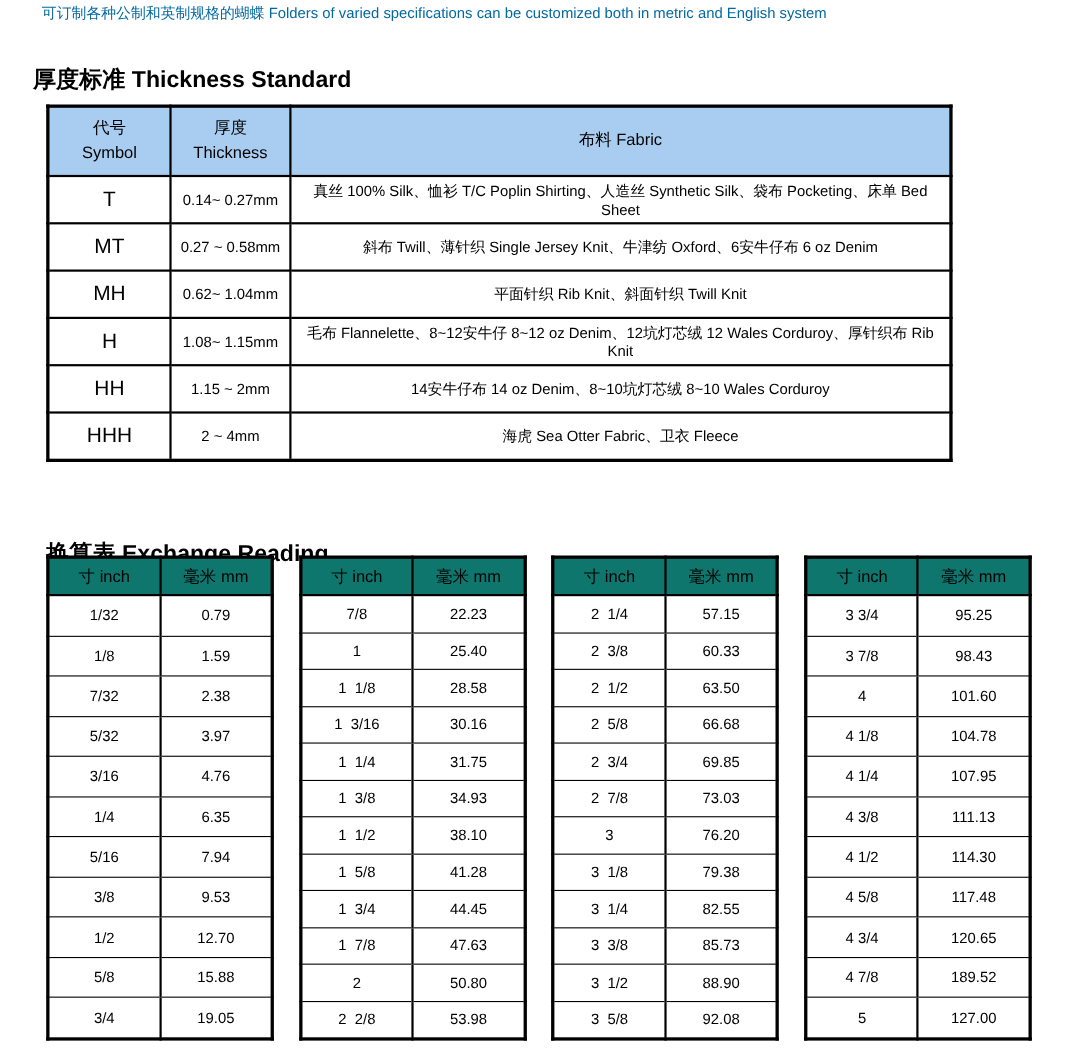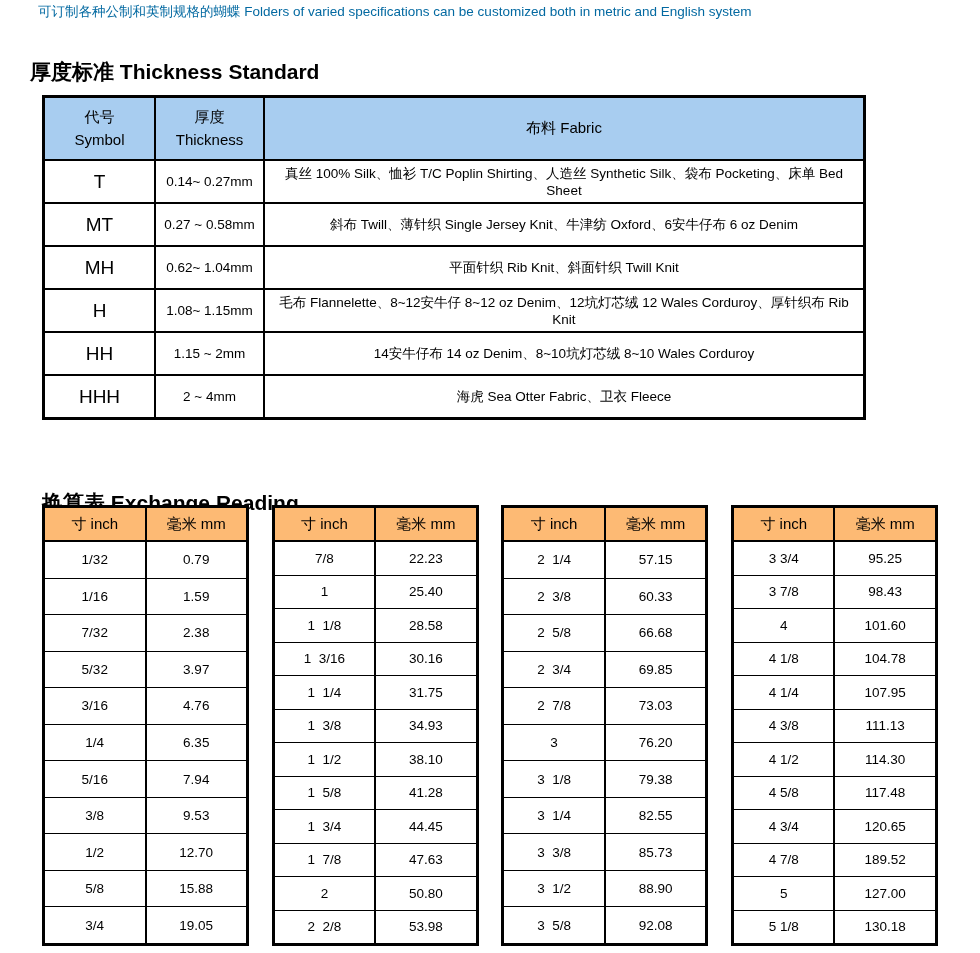--- a/index.html
+++ b/index.html
@@ -36,21 +36,21 @@
 
   
   .ex-wrap {
     position:absolute; left:42px; top:505px; width:896px;
     display:flex; justify-content:space-between;
   }
   .ex-table {
     width:207px; border-collapse:collapse; table-layout:fixed; border:3px solid #000;
   }
   .ex-table th {
-    background:#fdba74; border:1px solid #000; border-bottom:2px solid #000;
+    background:#0f766e; border:1px solid #000; border-bottom:2px solid #000;
     height:30px; font-size:15px; font-weight:normal; text-align:center;
   }
   .ex-table td {
     border:1px solid #000; height:32.5px; text-align:center;
     font-size:13.5px; white-space:pre; padding:0;
   }
   .ex-table th:first-child, .ex-table td:first-child { border-right:2px solid #000; }
 </style>
 </head>
 <body>
@@ -116,21 +116,21 @@
         <th>寸 inch</th>
         <th>毫米 mm</th>
       </tr>
     </thead>
     <tbody>
         <tr>
           <td>1/32</td>
           <td>0.79</td>
         </tr>
         <tr>
-          <td>1/16</td>
+          <td>1/8</td>
           <td>1.59</td>
         </tr>
         <tr>
           <td>7/32</td>
           <td>2.38</td>
         </tr>
         <tr>
           <td>5/32</td>
           <td>3.97</td>
         </tr>
@@ -232,20 +232,24 @@
     <tbody>
         <tr>
           <td>2  1/4</td>
           <td>57.15</td>
         </tr>
         <tr>
           <td>2  3/8</td>
           <td>60.33</td>
         </tr>
         <tr>
+          <td>2  1/2</td>
+          <td>63.50</td>
+        </tr>
+        <tr>
           <td>2  5/8</td>
           <td>66.68</td>
         </tr>
         <tr>
           <td>2  3/4</td>
           <td>69.85</td>
         </tr>
         <tr>
           <td>2  7/8</td>
           <td>73.03</td>
@@ -321,19 +325,15 @@
           <td>120.65</td>
         </tr>
         <tr>
           <td>4 7/8</td>
           <td>189.52</td>
         </tr>
         <tr>
           <td>5</td>
           <td>127.00</td>
         </tr>
-        <tr>
-          <td>5 1/8</td>
-          <td>130.18</td>
-        </tr>
       </tbody>
   </table>
 </div>
 
 </body></html>

